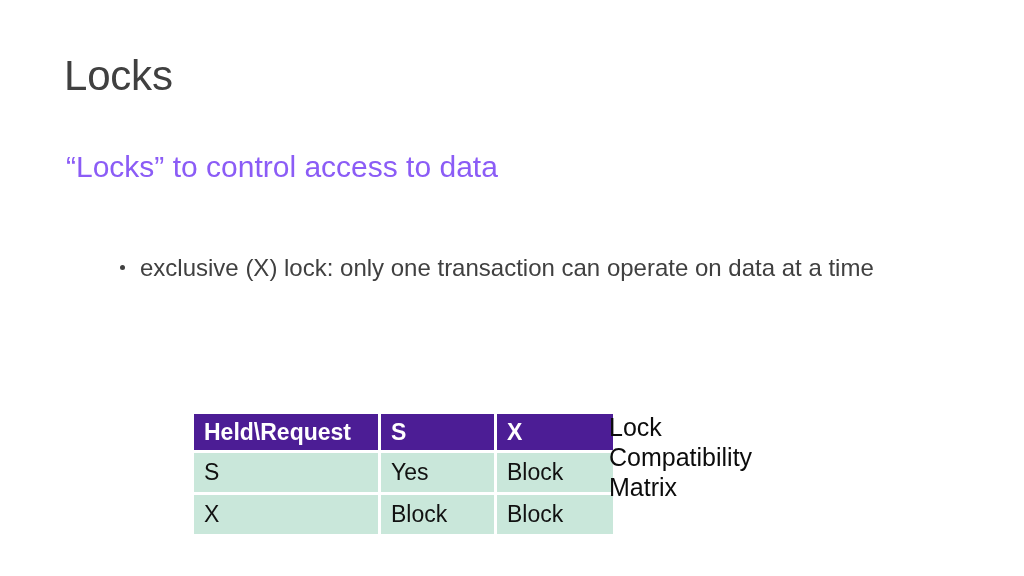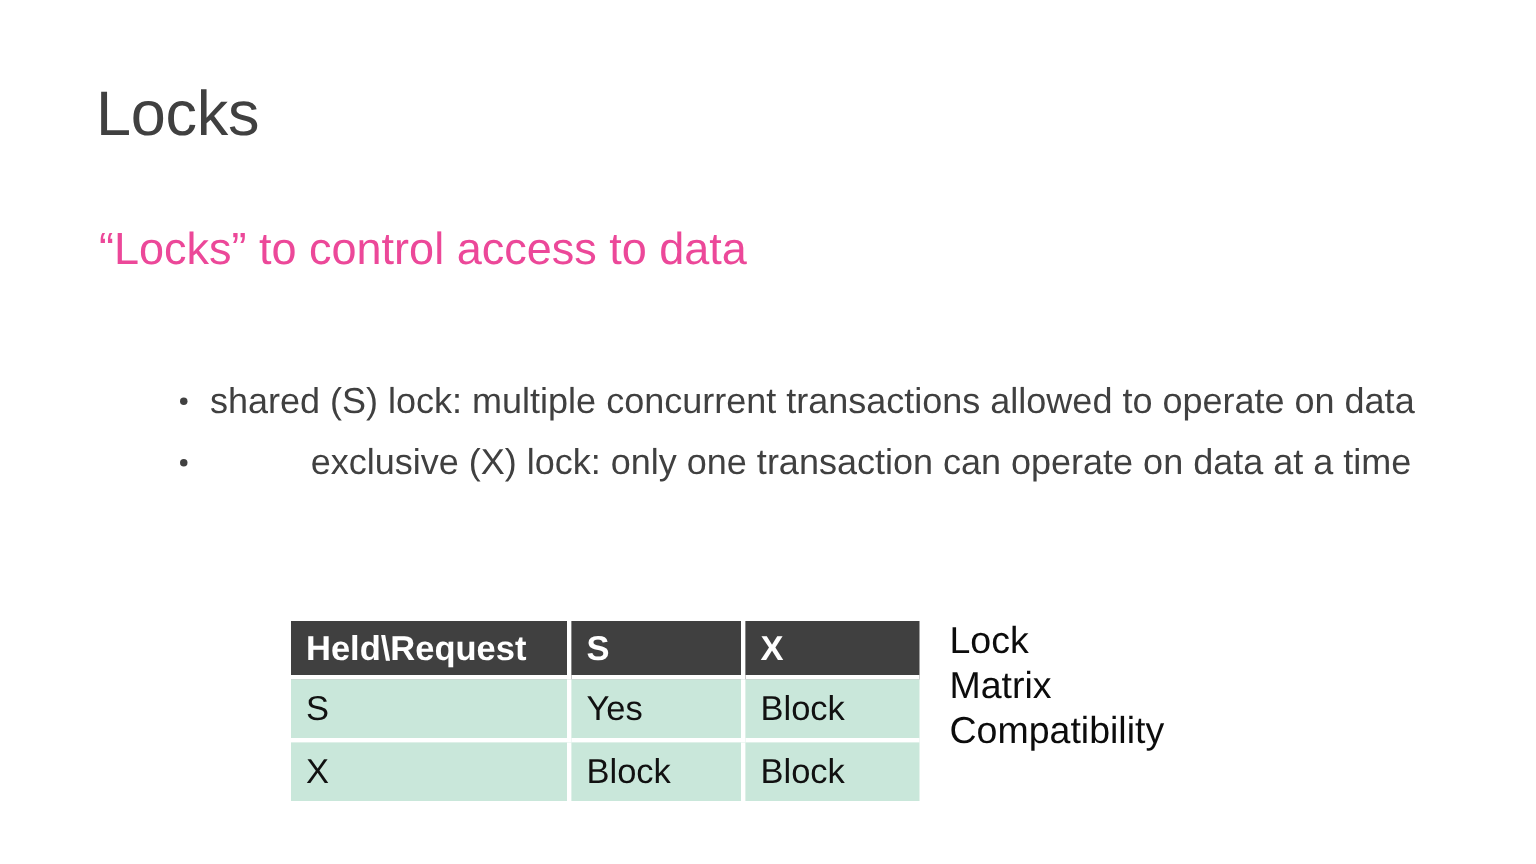--- a/index.html
+++ b/index.html
@@ -36,21 +36,21 @@
     white-space: nowrap;
   }
 
   
   .lead-line {
     position: absolute;
     left: 66px;
     top: 117px;
     font-size: 30px;
     line-height: 40px;
-    color: #ec4899;
+    color: #8b5cf6;
     white-space: nowrap;
   }
 
   .section-line {
     position: absolute;
     left: 66px;
     top: 203px;
     font-size: 30px;
     line-height: 40px;
     color: #404040;
@@ -116,60 +116,56 @@
   .matrix th:last-child,
   .matrix td:last-child {
     border-right: none;
   }
 
   .matrix tr:last-child td {
     border-bottom: none;
   }
 
   .matrix thead th {
-    background: #404040;
+    background: #4c1d95;
     color: #ffffff;
     font-weight: bold;
     height: 36px;
   }
 
   .matrix tbody td {
     background: #c9e7da;
     color: #111111;
     font-weight: 400;
     height: 39px;
   }
 
   
   .matrix-caption {
     position: absolute;
-    left: 633px;
+    left: 609px;
     top: 412px;
     width: 250px;
     font-size: 25px;
     line-height: 30px;
     color: #0c0c0c;
   }
   .matrix-caption span { display: block; }
 </style>
 </head>
 <body>
 
 <div class="slide">
 
   <h1 class="slide-title">Locks</h1>
 
   <p class="lead-line">“Locks” to control access to data</p>
 
 
   <div class="bullets">
-    <div class="bullet">
-      <span class="dot"></span>
-      <span>shared (S) lock: multiple concurrent transactions allowed to operate on data</span>
-    </div>
     <div class="bullet">
       <span class="dot"></span>
       <span>exclusive (X) lock: only one transaction can operate on data at a time</span>
     </div>
   </div>
 
   <table class="matrix">
     <colgroup>
       <col class="c0">
         <col class="c1">
@@ -191,17 +187,17 @@
       <tr>
         <td>X</td>
         <td>Block</td>
         <td>Block</td>
       </tr>
     </tbody>
   </table>
 
   <div class="matrix-caption">
     <span>Lock</span>
+    <span>Compatibility</span>
     <span>Matrix</span>
-    <span>Compatibility</span>
   </div>
 
 </div>
 
 </body></html>

